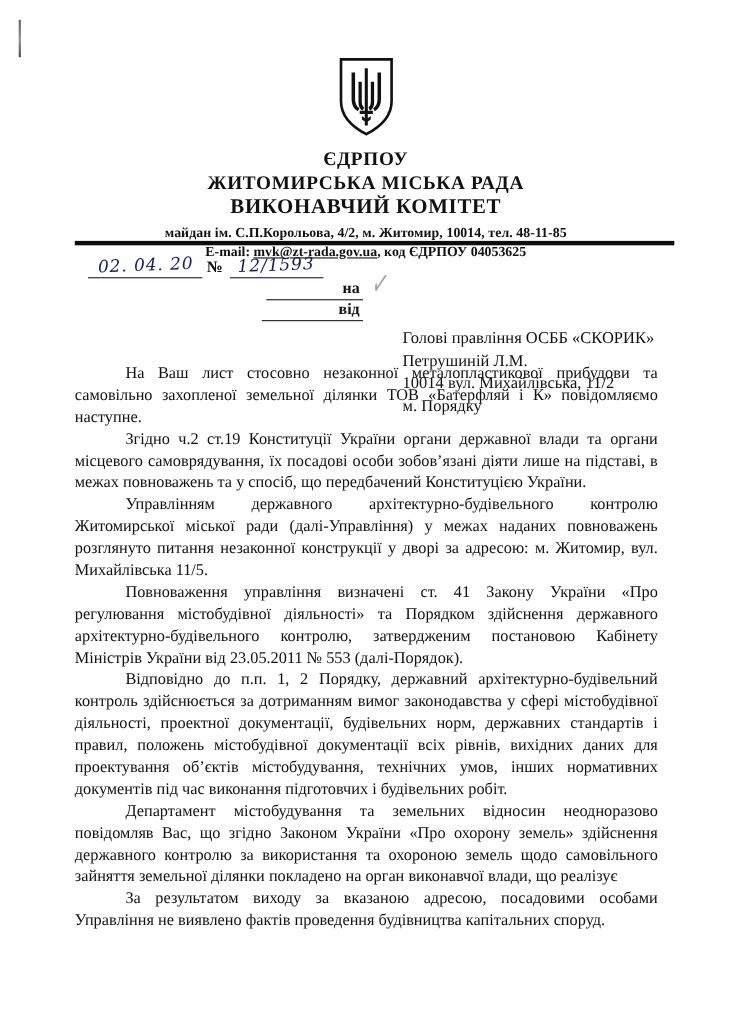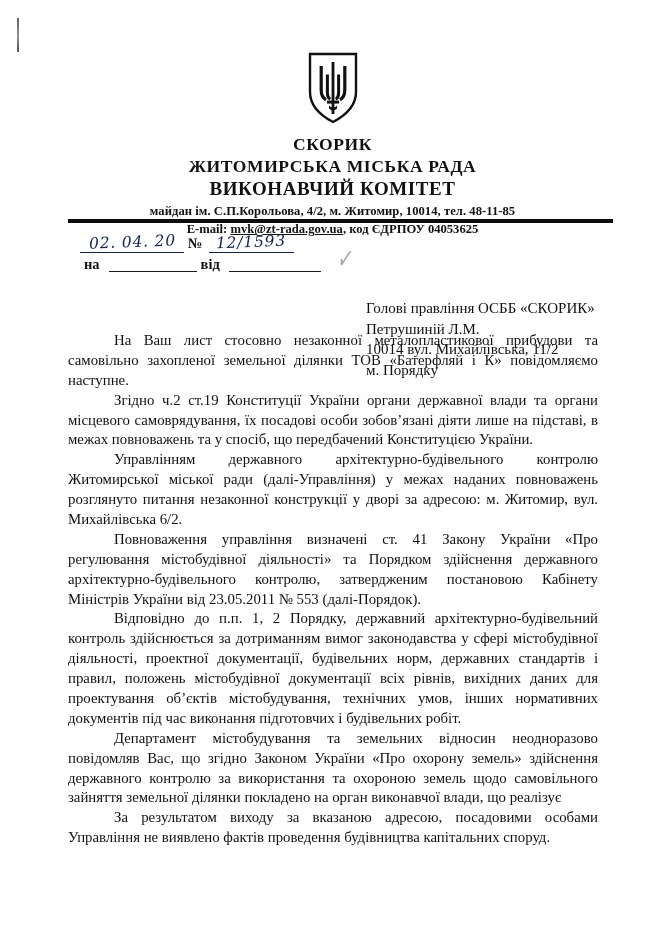--- a/index.html
+++ b/index.html
@@ -91,23 +91,24 @@
     width: 250px;
     font-size: 15px;
   }
   .ref-row-1 {
     display: flex;
     align-items: flex-end;
     height: 22px;
   }
   .ref-row-2 {
     display: flex;
-    align-items: center;
+    align-items: flex-end;
     height: 21px;
     margin-top: 1px;
+    flex-direction: column;
   }
   .ink {
     font-family: "DejaVu Serif", serif;
     color: #16204a;
     font-style: italic;
     font-size: 15.5px;
     letter-spacing: .8px;
     transform: rotate(-2.2deg);
     display: inline-block;
   }
@@ -193,21 +194,21 @@
         <path d="M36.2 14 h3.2 v24 q0 8 -5.6 11.2 l-1.6 -2.8 q4 -2.4 4 -8.4 z"></path>
         <path d="M18.9 22.4 h3.0 v18.6 q0 3.4 2.1 5.0 l-1.5 2.6 q-3.6 -2.2 -3.6 -7.4 z"></path>
         <path d="M30.1 22.4 h3.0 v18.8 q0 5.2 -3.6 7.4 l-1.5 -2.6 q2.1 -1.6 2.1 -5.0 z"></path>
         <path d="M20.0 48.6 h12 v3.0 h-12 z"></path>
         <path d="M22.0 53.4 q4 4.4 8 0 v3.2 q-4 3.8 -8 0 z"></path>
       </g>
     </svg>
   </div>
 
   <div class="header">
-    <div class="org-line1">СКОРИК</div>
+    <div class="org-line1">ЄДРПОУ</div>
     <div class="org-line2">ЖИТОМИРСЬКА МІСЬКА РАДА</div>
     <div class="org-line3">ВИКОНАВЧИЙ КОМІТЕТ</div>
     <div class="addr-line">майдан ім. С.П.Корольова, 4/2, м. Житомир, 10014, тел. 48-11-85</div>
     <div class="email-line">
       <span>E-mail:</span>
       <span class="email-link">mvk@zt-rada.gov.ua</span><span>, код ЄДРПОУ 04053625</span>
     </div>
   </div>
 
   <div class="rule"></div>
@@ -235,20 +236,20 @@
   <div class="addressee">
     <div>Голові правління ОСББ «СКОРИК»</div>
     <div>Петрушиній Л.М.</div>
     <div>10014 вул. Михайлівська, 11/2</div>
     <div>м. Порядку</div>
   </div>
 
   <div class="body">
     <p>На Ваш лист стосовно незаконної металопластикової прибудови та самовільно захопленої земельної ділянки  ТОВ «Батерфляй і К» повідомляємо наступне.</p>
     <p>Згідно ч.2 ст.19 Конституції України органи державної влади та органи місцевого самоврядування, їх посадові особи зобов’язані діяти лише на підставі, в межах повноважень та у спосіб, що передбачений Конституцією України.</p>
-    <p>Управлінням державного архітектурно-будівельного контролю Житомирської міської ради (далі-Управління) у межах наданих повноважень розглянуто питання незаконної конструкції у дворі за адресою: м. Житомир, вул. Михайлівська 6/2.</p>
+    <p>Управлінням державного архітектурно-будівельного контролю Житомирської міської ради (далі-Управління) у межах наданих повноважень розглянуто питання незаконної конструкції у дворі за адресою: м. Житомир, вул. Михайлівська 11/5.</p>
     <p>Повноваження управління визначені ст. 41 Закону України «Про регулювання містобудівної діяльності» та Порядком здійснення державного архітектурно-будівельного контролю, затвердженим постановою Кабінету Міністрів України від 23.05.2011 № 553 (далі-Порядок).</p>
     <p>Відповідно до п.п. 1, 2 Порядку, державний архітектурно-будівельний контроль здійснюється за дотриманням вимог законодавства у сфері містобудівної діяльності, проектної документації, будівельних норм, державних стандартів і правил, положень містобудівної документації всіх рівнів, вихідних даних для проектування об’єктів містобудування, технічних умов, інших нормативних документів під час виконання підготовчих і будівельних робіт.</p>
     <p>Департамент містобудування та земельних відносин неодноразово повідомляв Вас, що згідно Законом України «Про охорону земель» здійснення державного контролю за використання та охороною земель щодо самовільного зайняття земельної ділянки покладено на орган виконавчої влади, що реалізує</p>
     <p>За результатом виходу за вказаною адресою, посадовими особами Управління не виявлено фактів проведення будівництва капітальних споруд.</p>
   </div>
 
 </div>
 
 </body></html>

